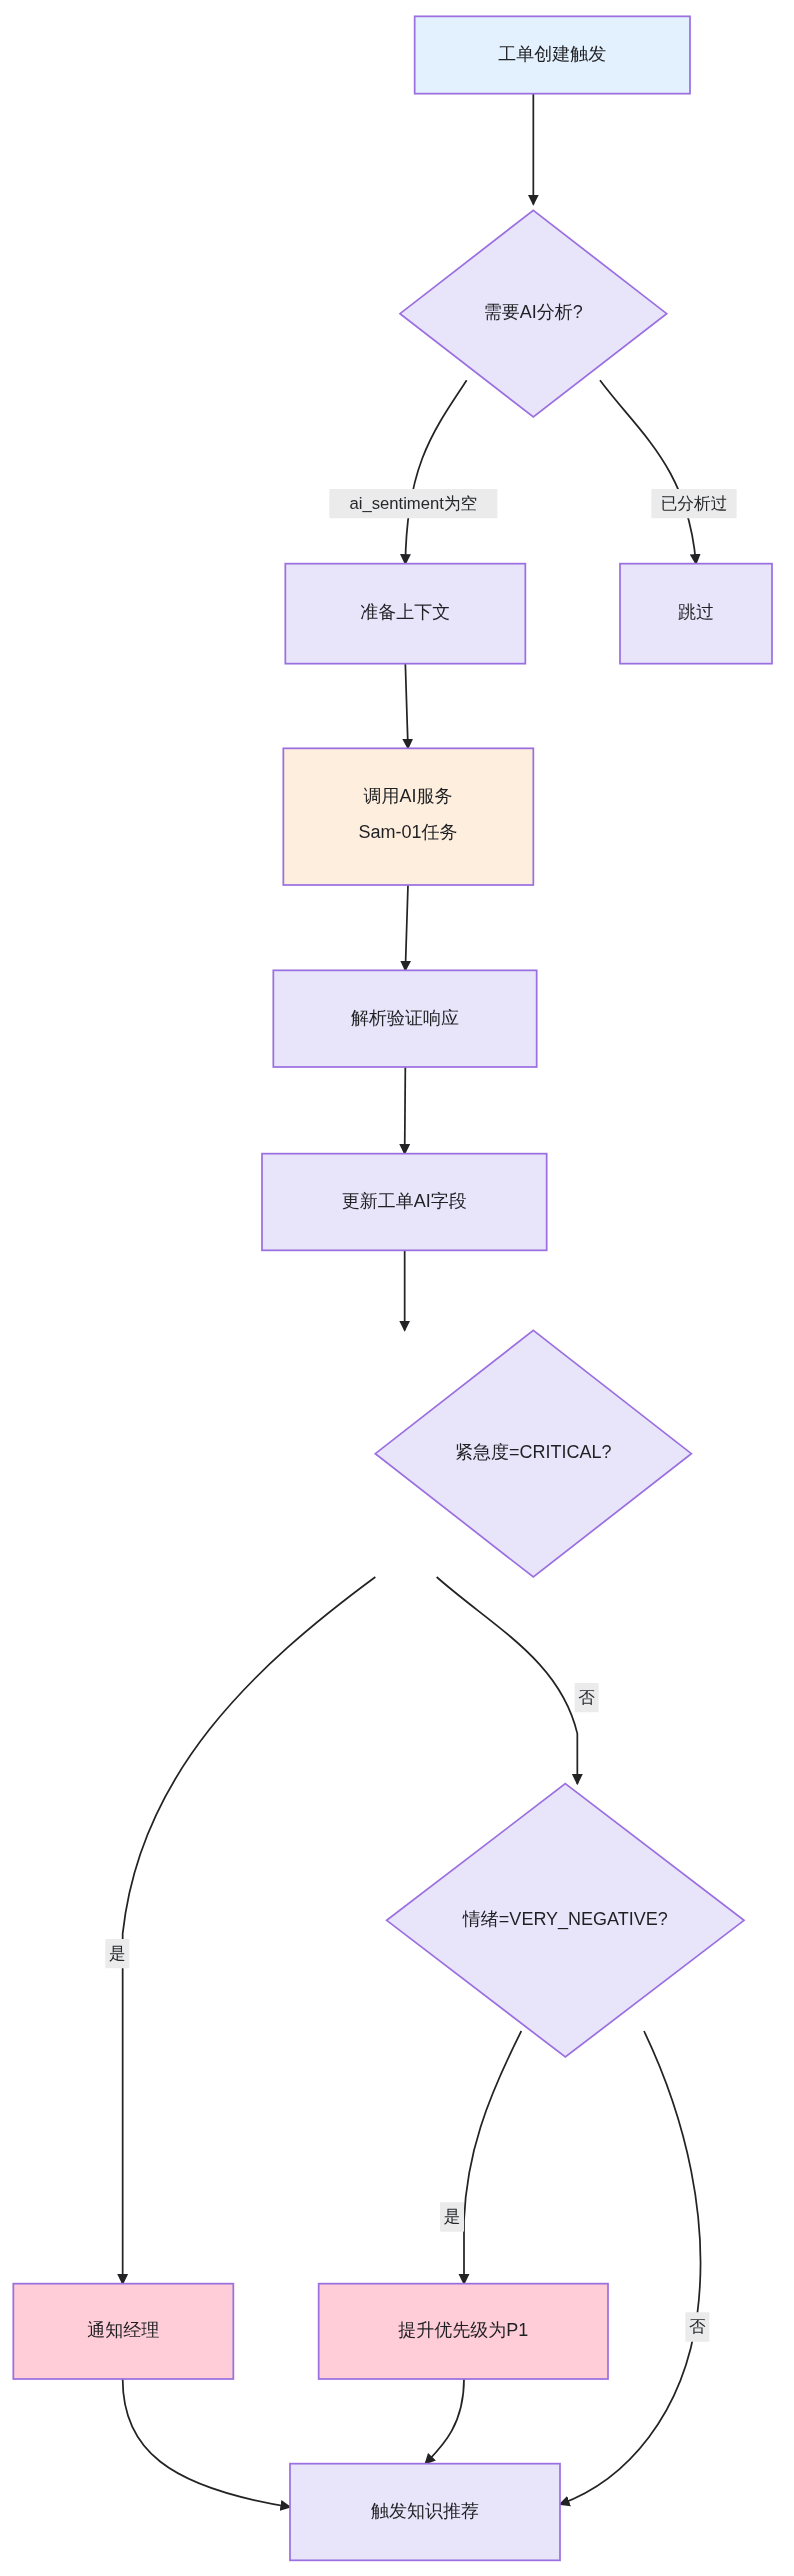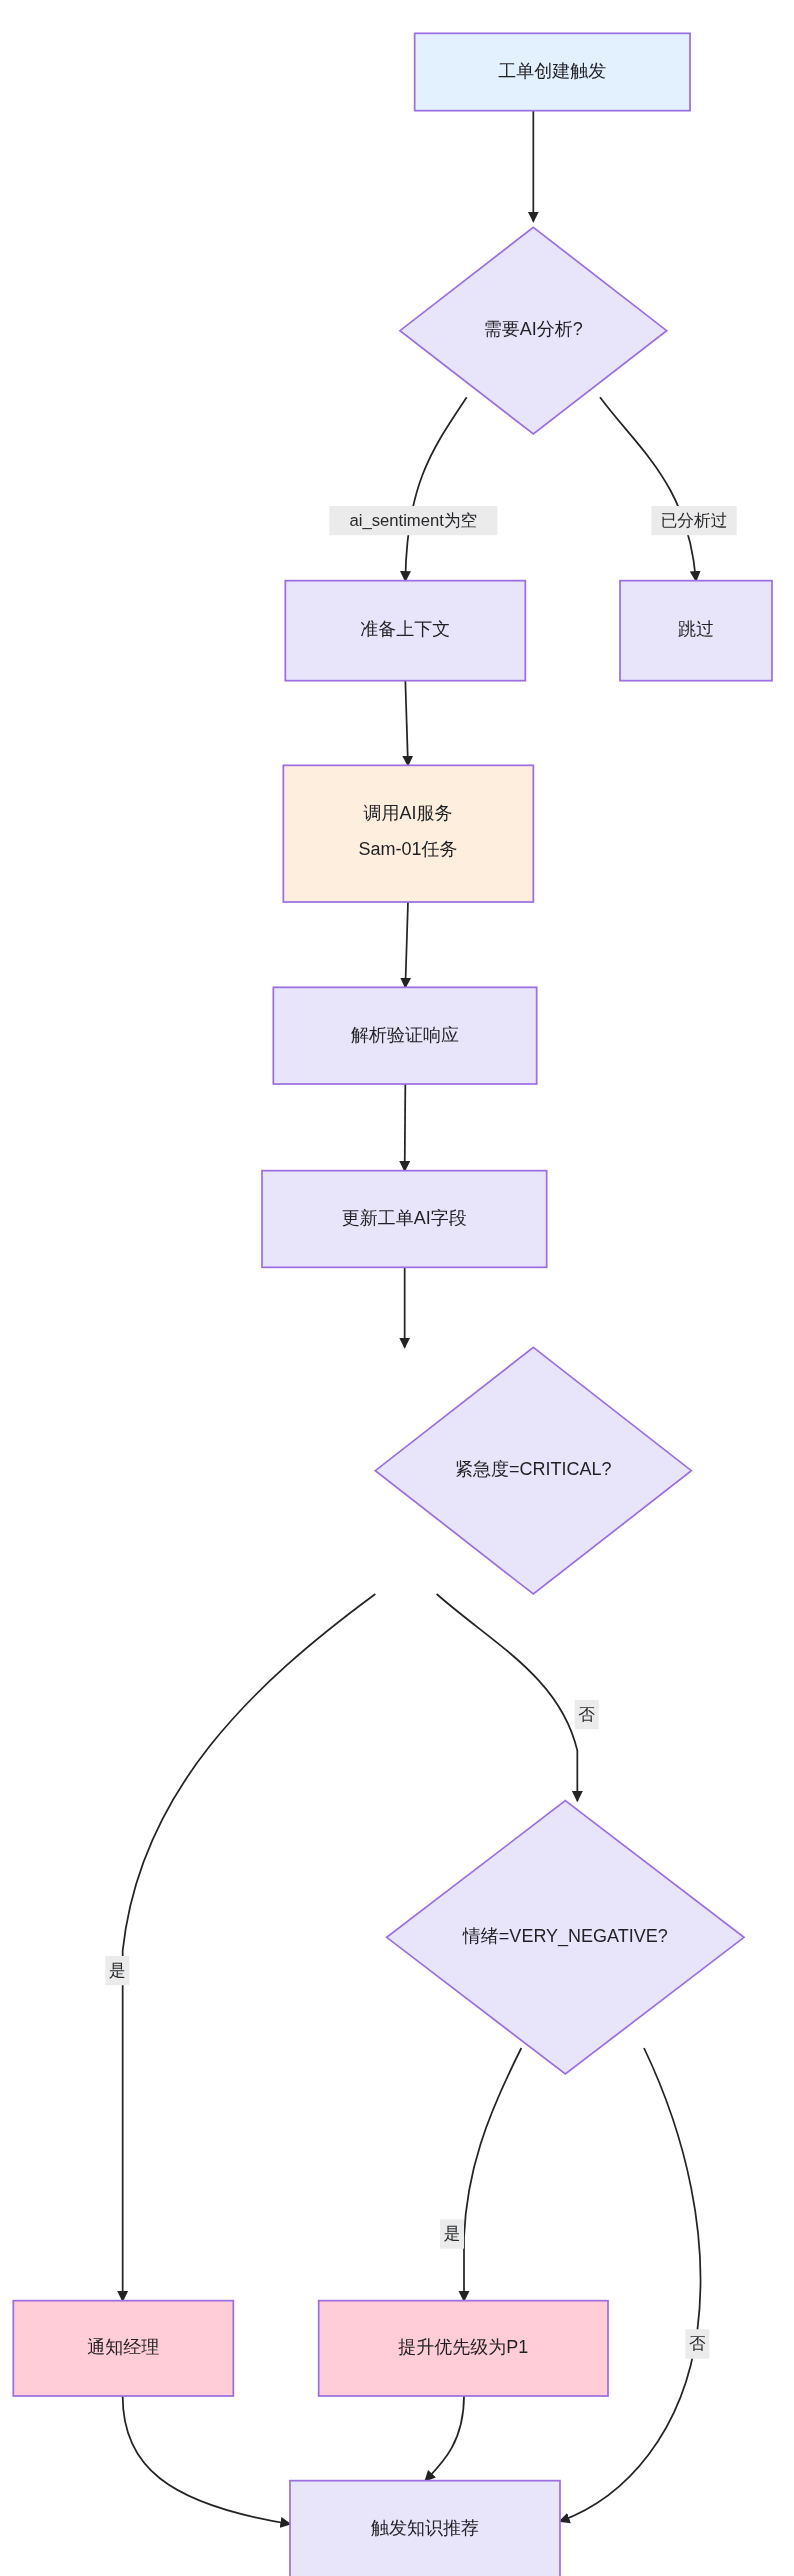--- a/index.html
+++ b/index.html
@@ -12,21 +12,20 @@
     width: 794px;
     height: 2576px;
     font-family: "Liberation Sans", "DejaVu Sans", sans-serif;
     overflow: hidden;
   }
   #diagram-root {
     position: relative;
     width: 794px;
     height: 2008px;
     background: #ffffff;
-    margin-top: 17px;
   }
   svg.layer {
     position: absolute;
     left: 0;
     top: 0;
     width: 794px;
     height: 2576px;
   }
   .node-label {
     font-size: 27px;

